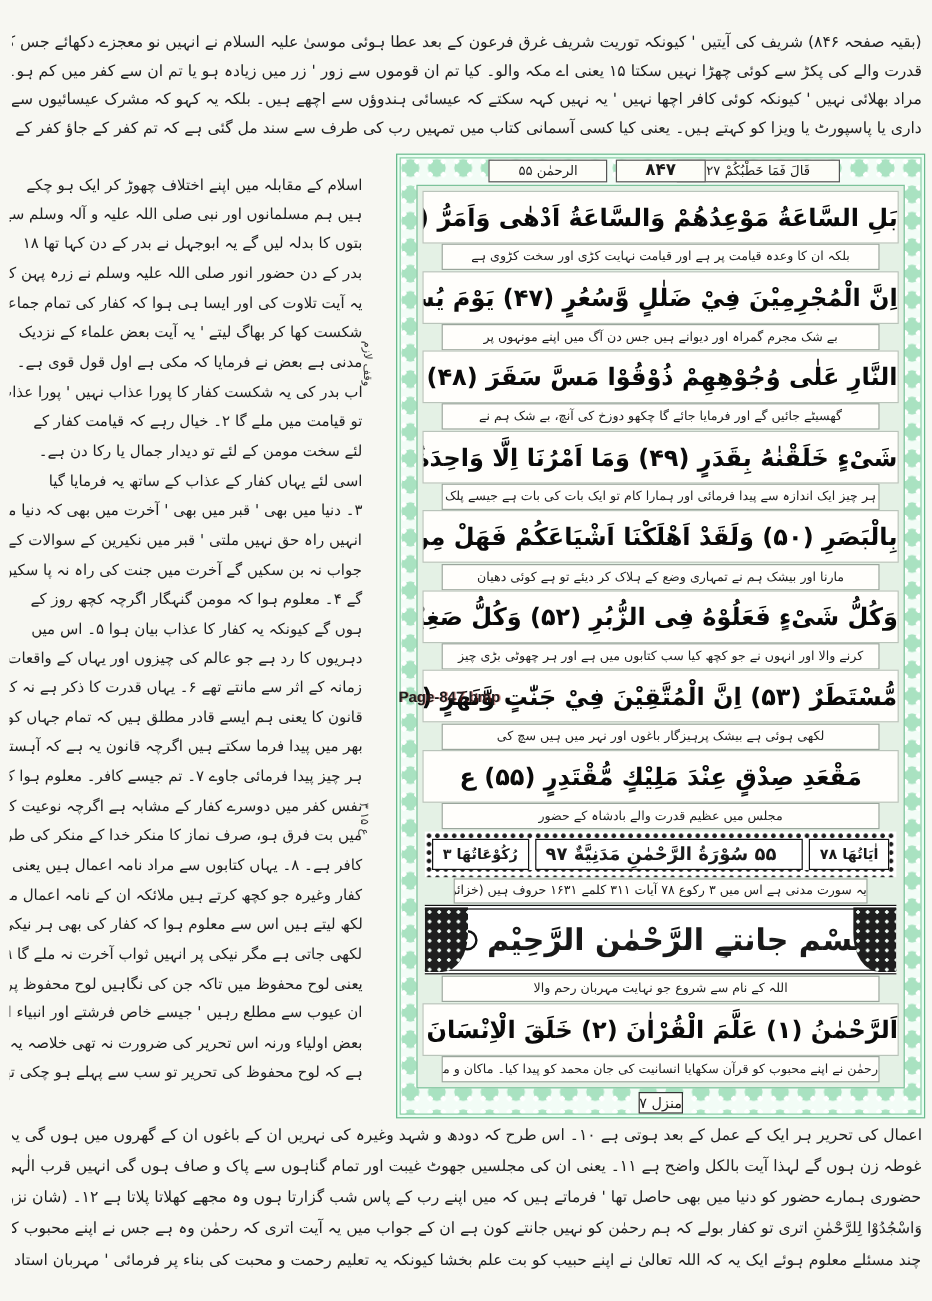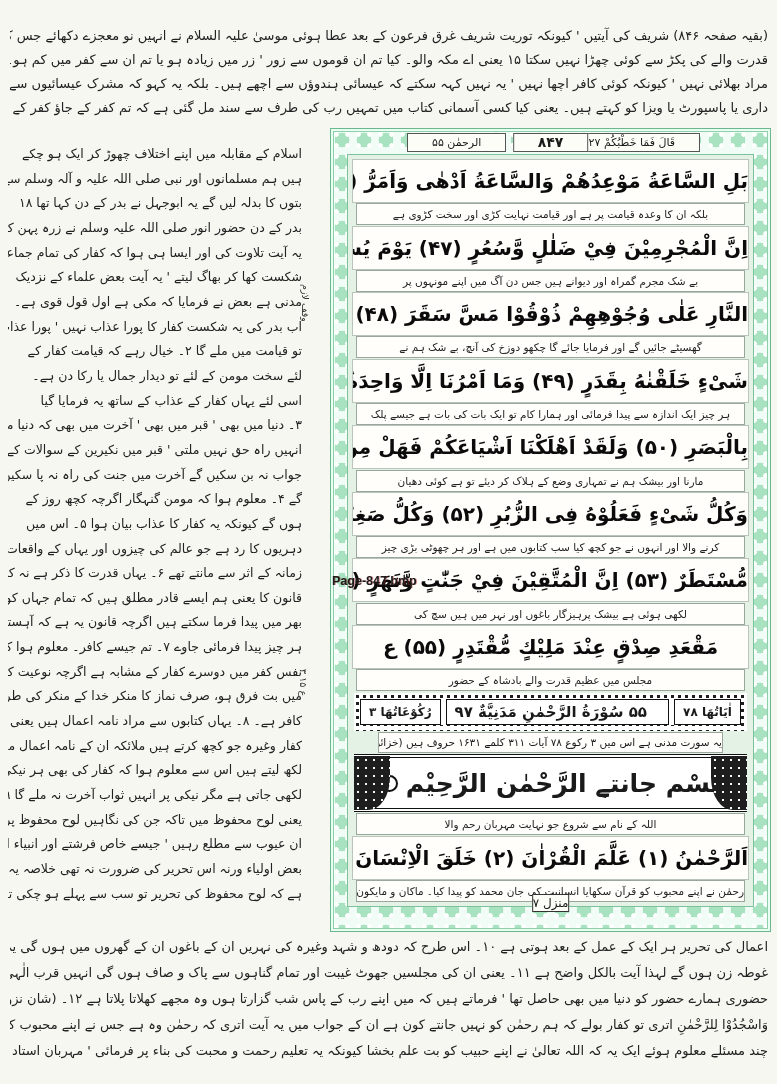--- a/index.html
+++ b/index.html
@@ -58,21 +58,21 @@
   }
   .hlabel{
     position:absolute;top:4px;height:17px;line-height:17px;
     background:#fdfdf8;border:1px solid #555;
     font-size:11px;padding:0 24px;white-space:nowrap;z-index:5;text-align:center;
   }
   .hlabel.juz{right:70px;}
   .hlabel.pagenum{left:50%;transform:translateX(-50%);font-size:14px;font-weight:bold;letter-spacing:3px;}
   .hlabel.surah{left:76px;}
   .manzil{
-    position:absolute;bottom:19px;left:50%;transform:translateX(-50%);
+    position:absolute;bottom:3px;left:50%;transform:translateX(-50%);
     background:#fdfdf8;border:1px solid #333;
     font-size:12px;line-height:16px;padding:0 0;white-space:nowrap;z-index:5;
   }
 
   .qcontent{
     box-sizing:border-box;height:100%;
     background:#e4f1e5;border:1px solid #7cc39b;
     padding:4px 4px;
     display:flex;flex-direction:column;justify-content:space-between;
     direction:rtl;
@@ -81,21 +81,21 @@
     background:#fffefb;border:1px solid #b9c4ba;
     height:42px;line-height:42px;flex:0 0 auto;
     font-size:20px;font-weight:bold;color:#0b0b0b;
     text-align:center;white-space:nowrap;overflow:hidden;
   }
   .ur{
     background:#fffefb;border:1px solid #9aa69c;
     height:20px;line-height:20px;flex:0 0 auto;
     font-size:10.5px;color:#222;
     text-align:center;white-space:nowrap;overflow:hidden;
-    margin:0 4px;
+    margin:0 16px;
   }
 
   
   .star-frame{
     flex:0 0 auto;margin:1px 2px;
     background-color:#fff;
     background-image:radial-gradient(#1d1d1d 34%, transparent 40%);
     background-size:7px 7px;
     padding:6px;
   }

